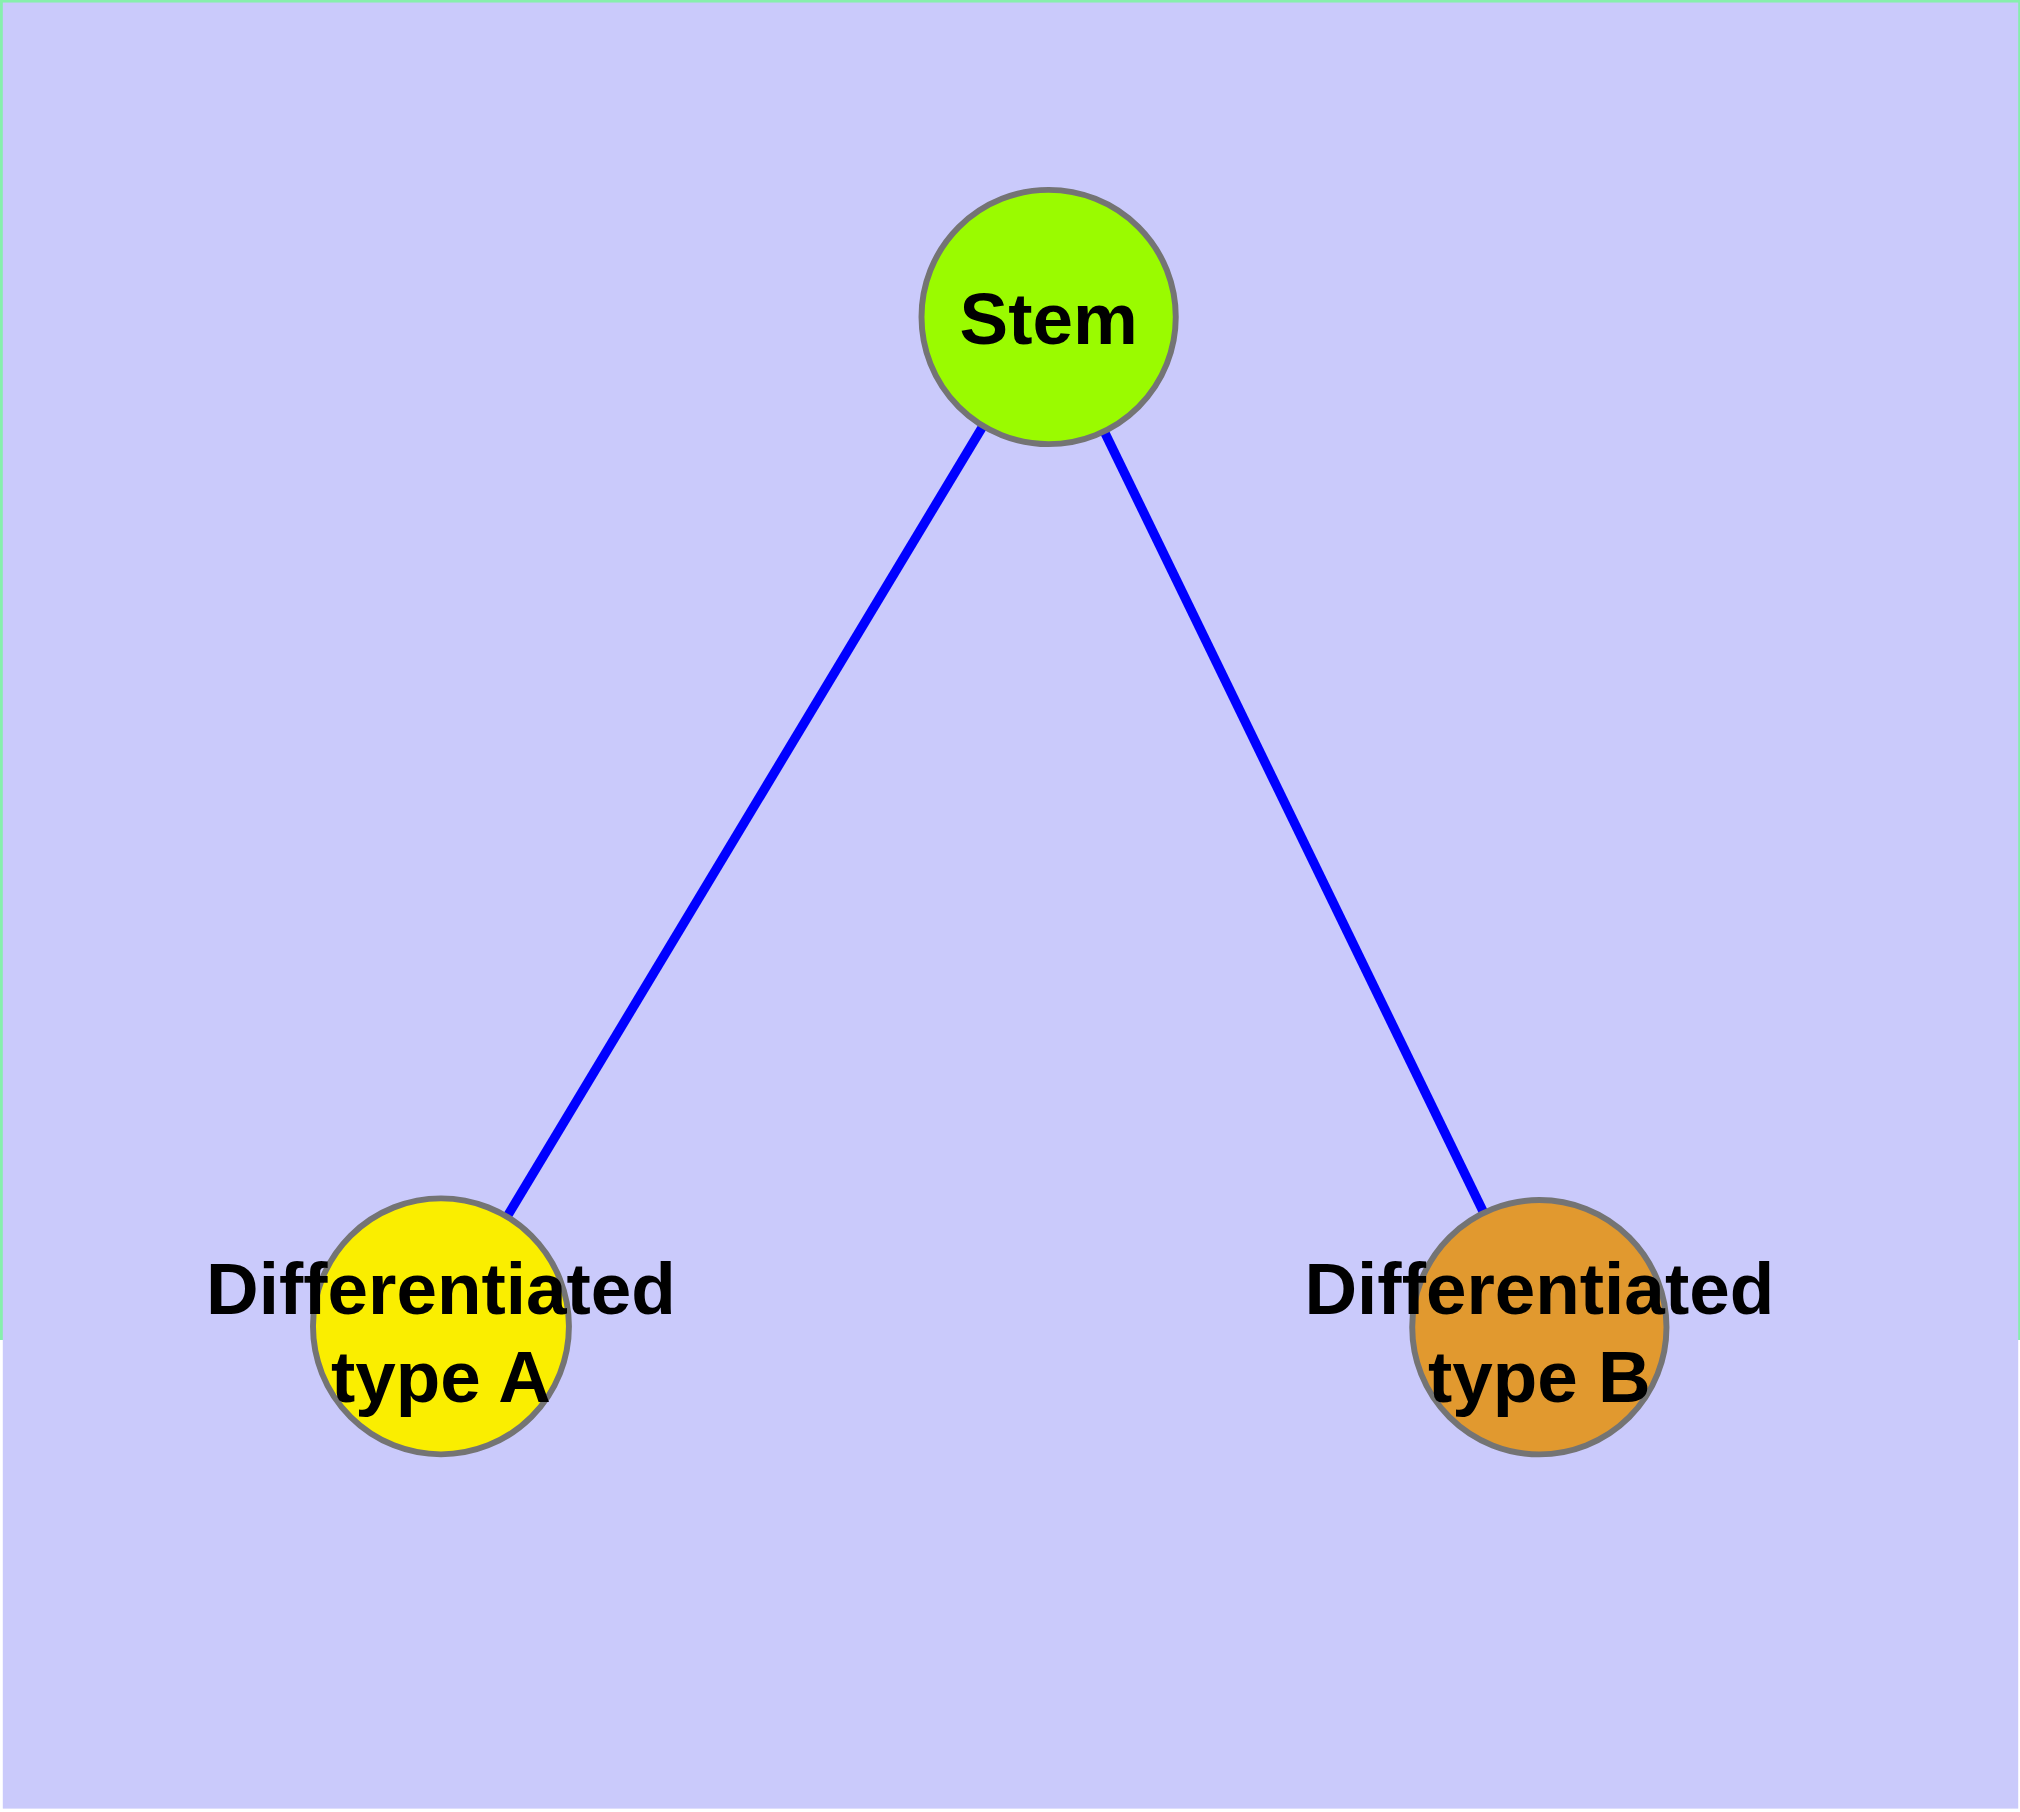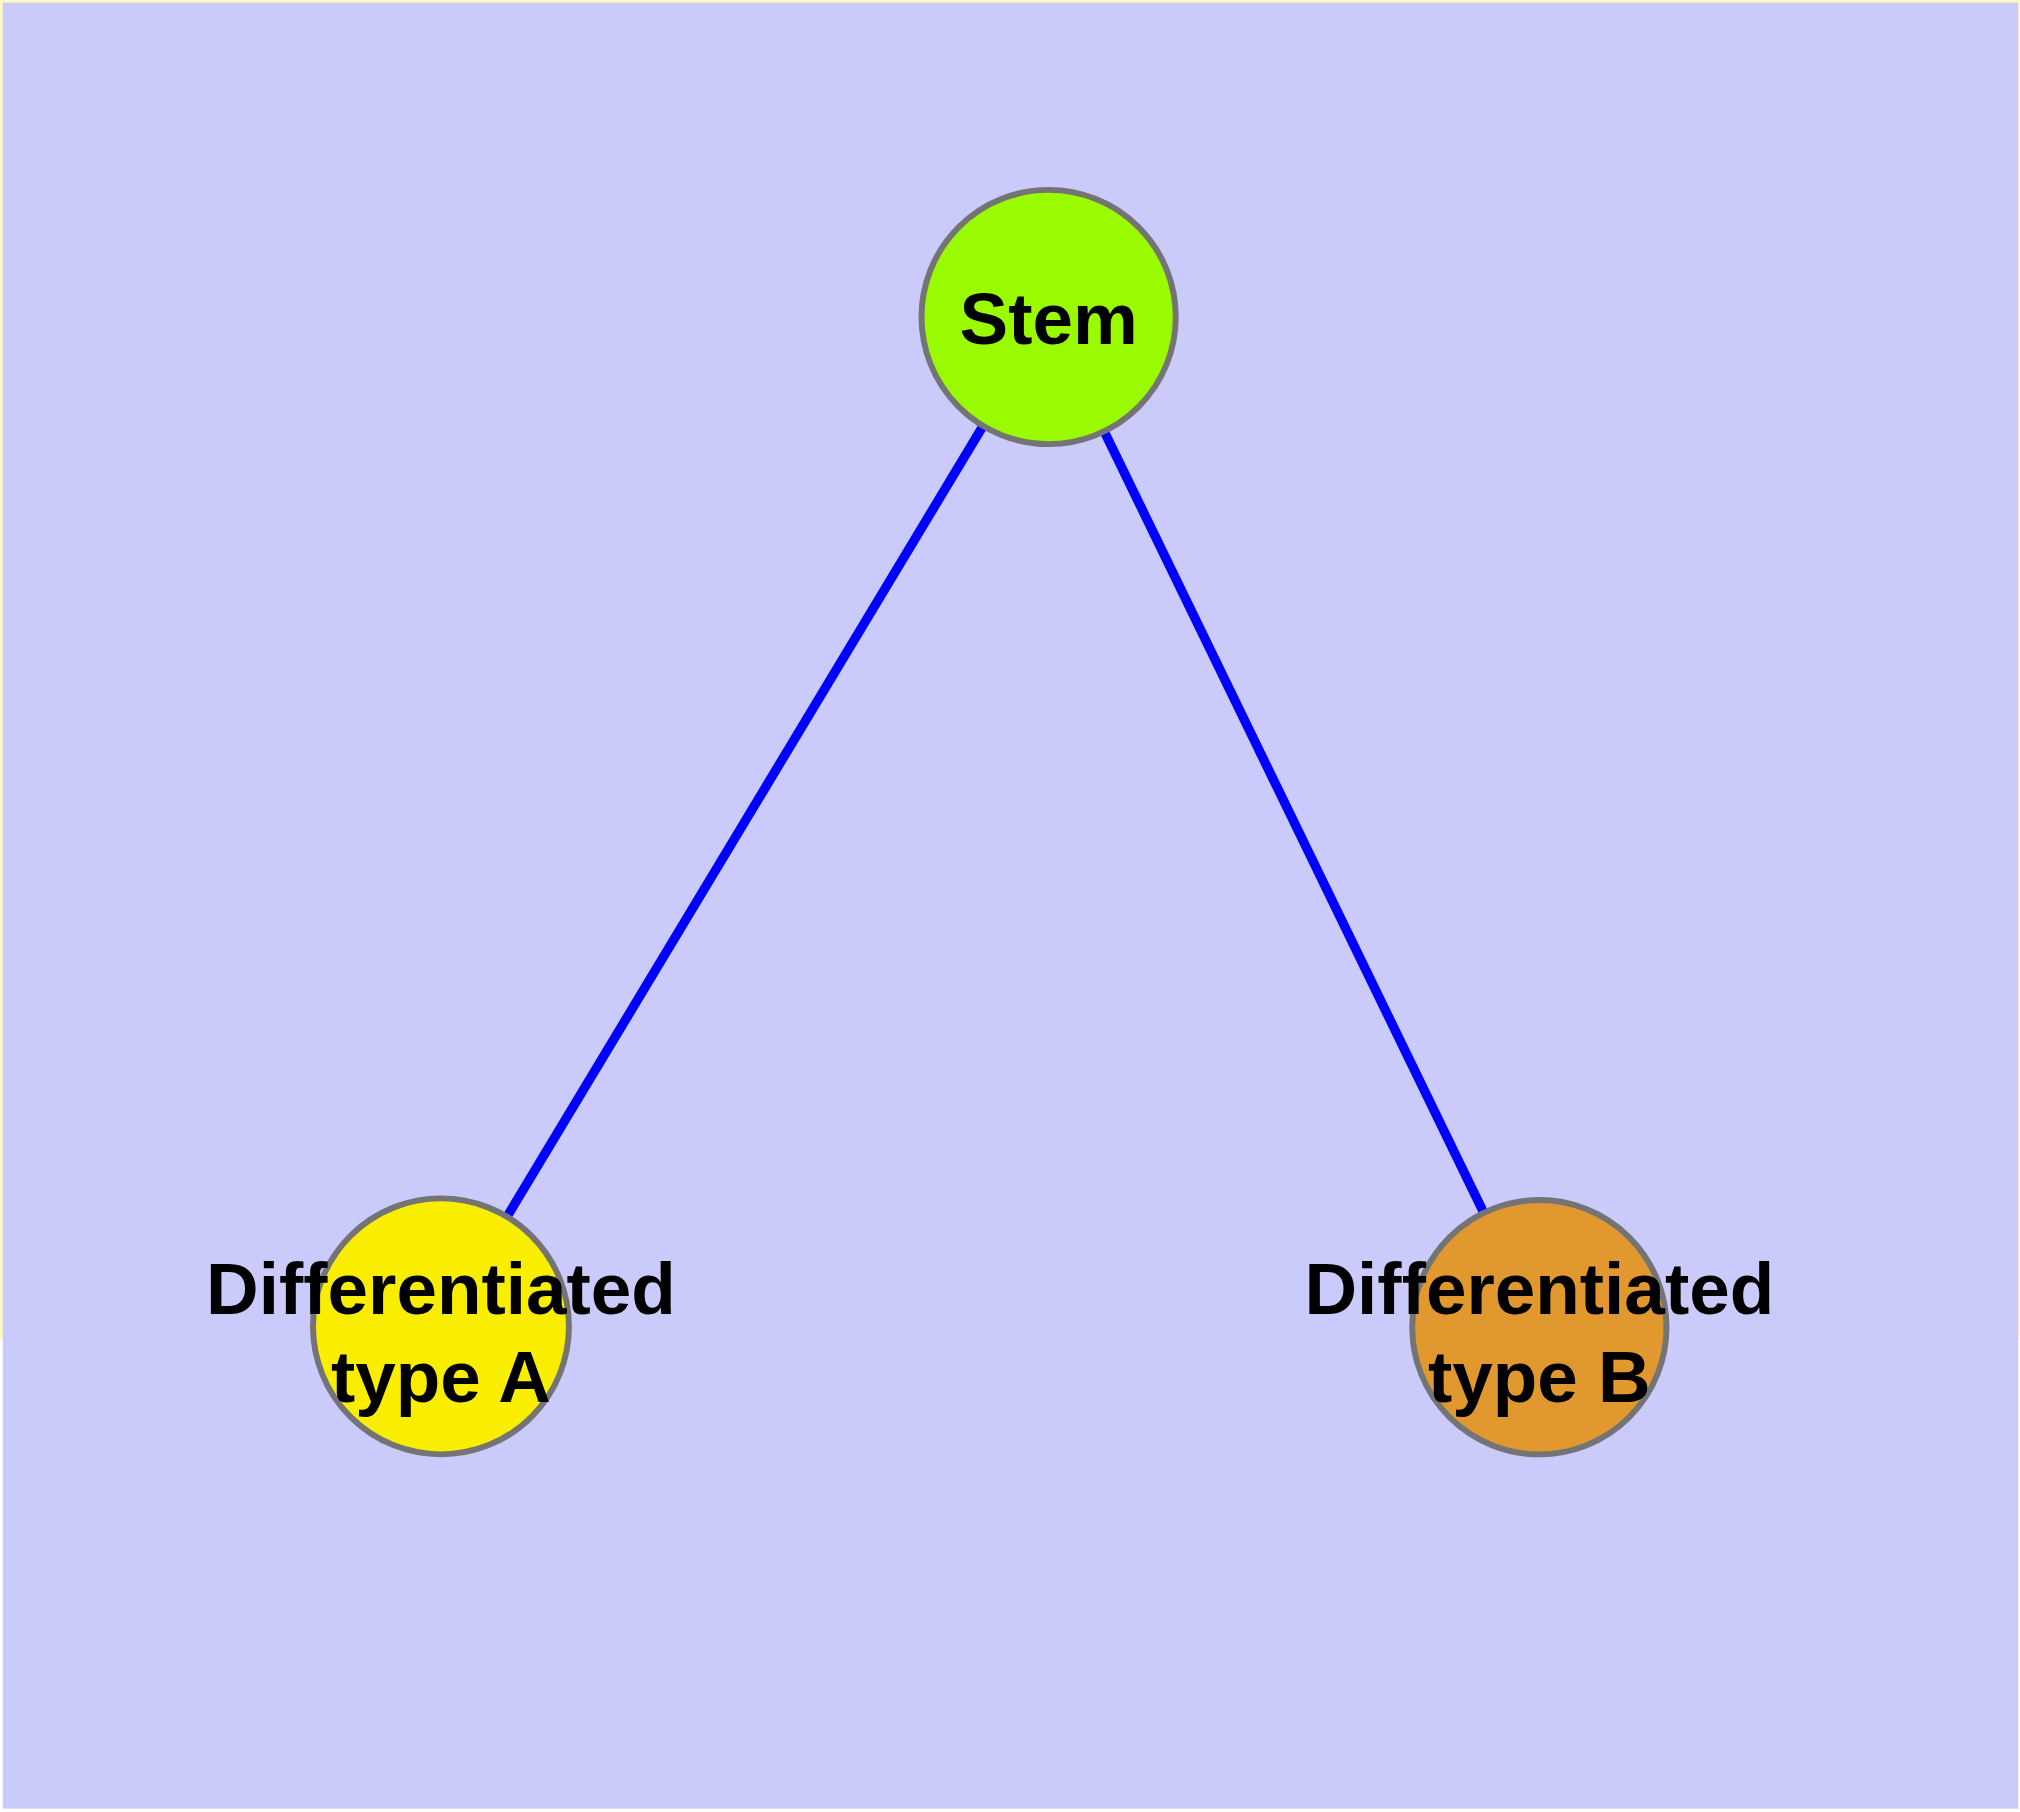--- a/index.html
+++ b/index.html
@@ -7,21 +7,21 @@
     padding: 0;
     background: #ffffff;
     width: 2021px;
     height: 1812px;
     overflow: hidden;
   }
   .stage {
     position: relative;
     width: 2021px;
     height: 1340px;
-    background: #fef9c3;
+    background: #86efac;
     text-align: center;
   }
   svg { display: block; }
   .node-label {
     font-family: "Liberation Sans", sans-serif;
     font-weight: bold;
     font-size: 86px;
     text-anchor: middle;
   }
   .edge-line {

